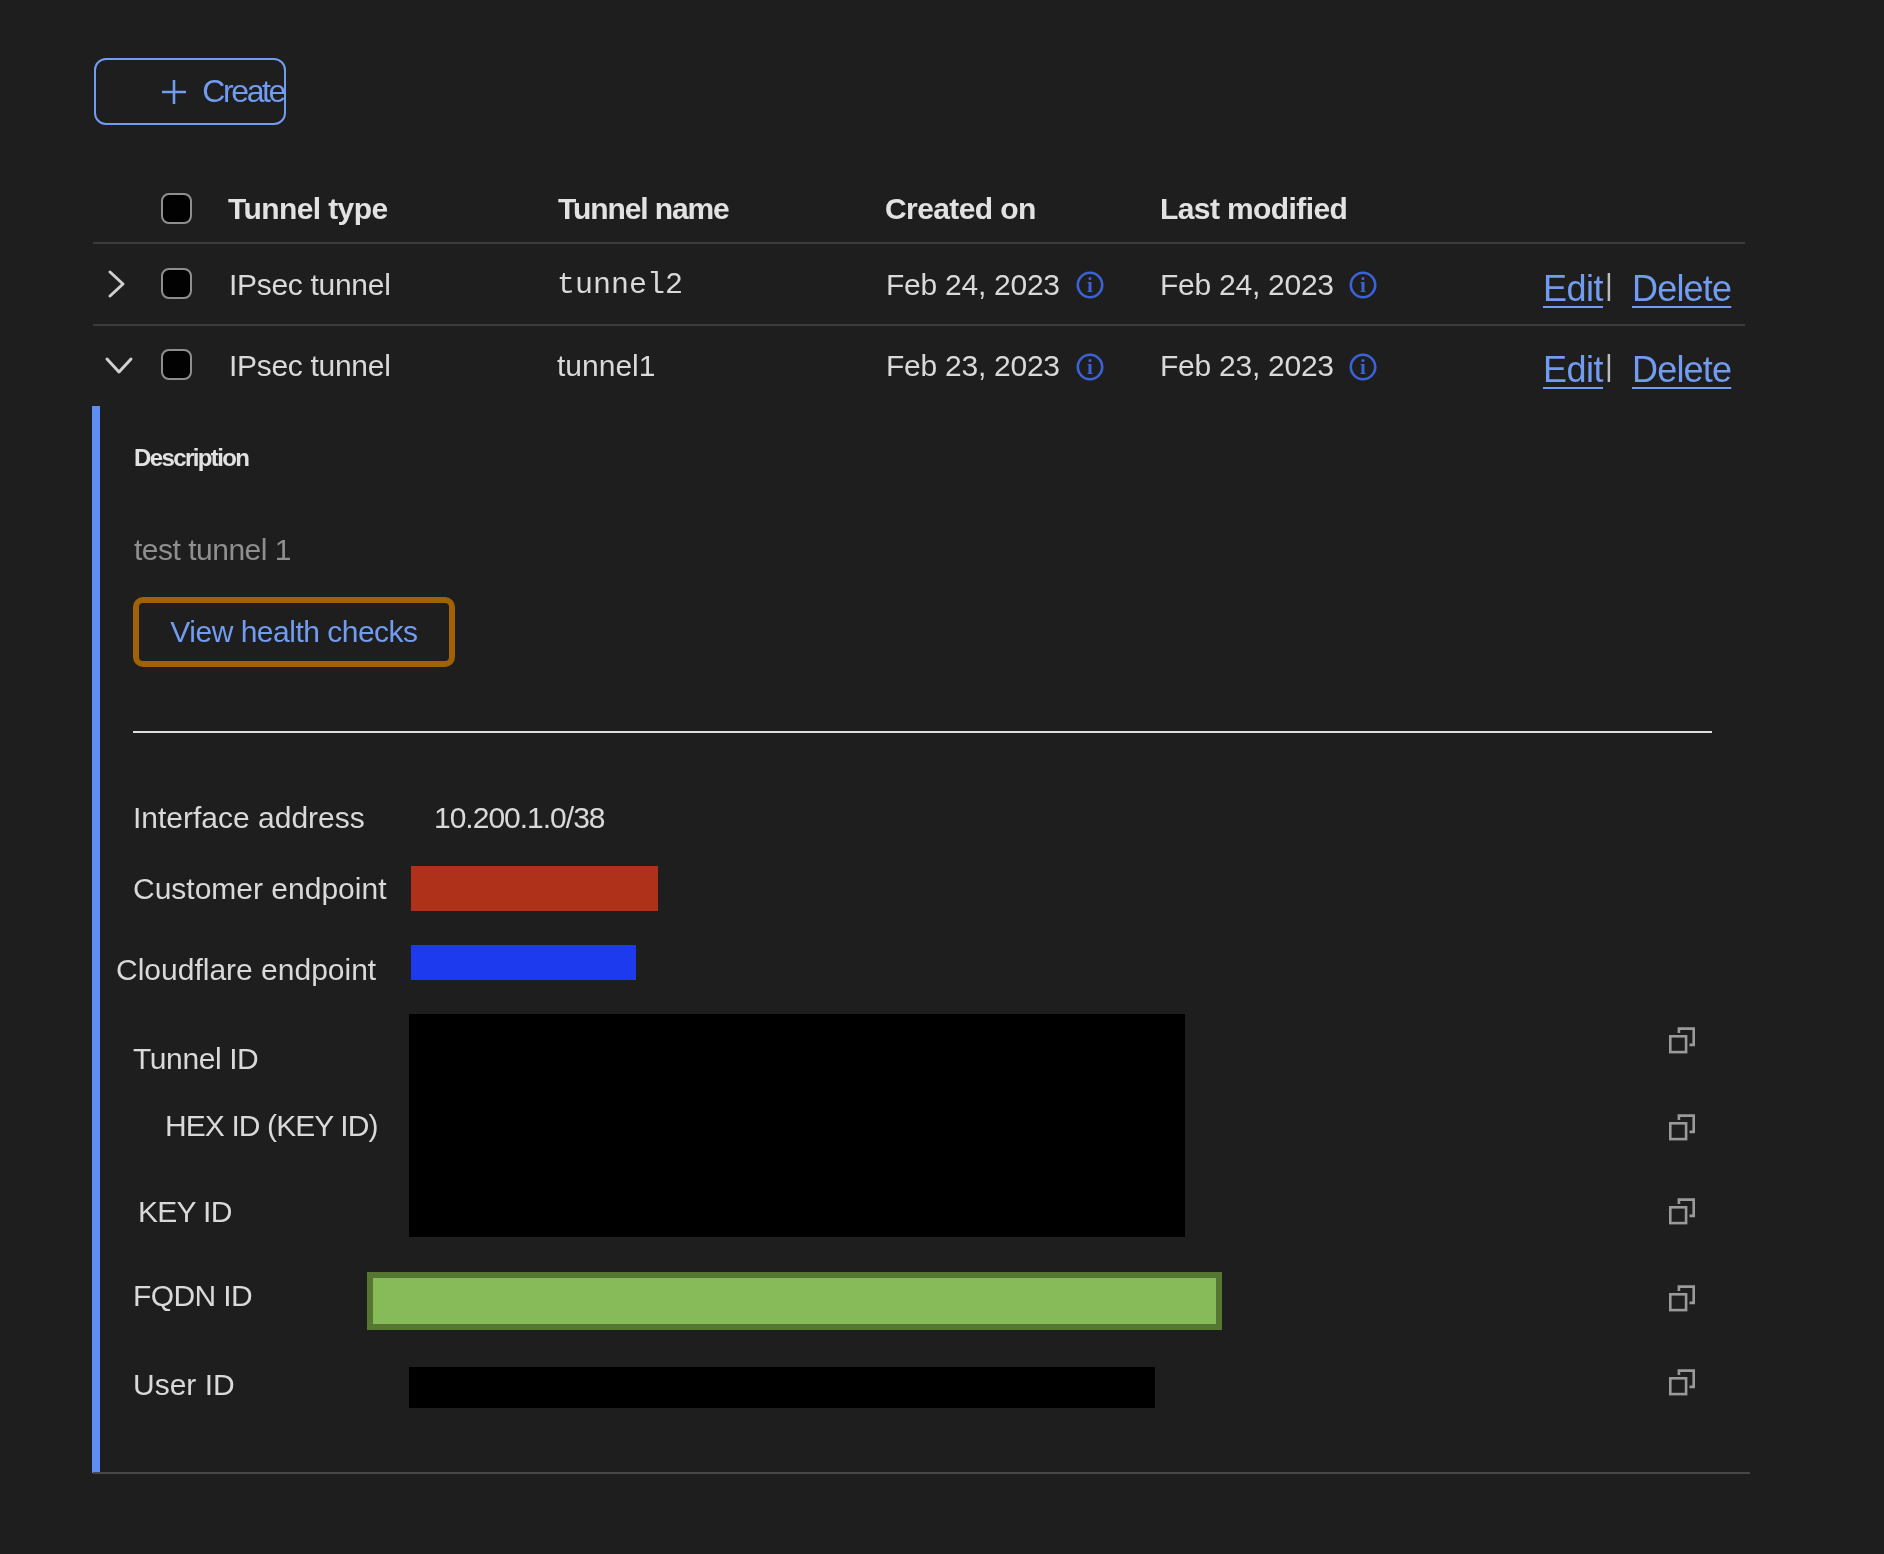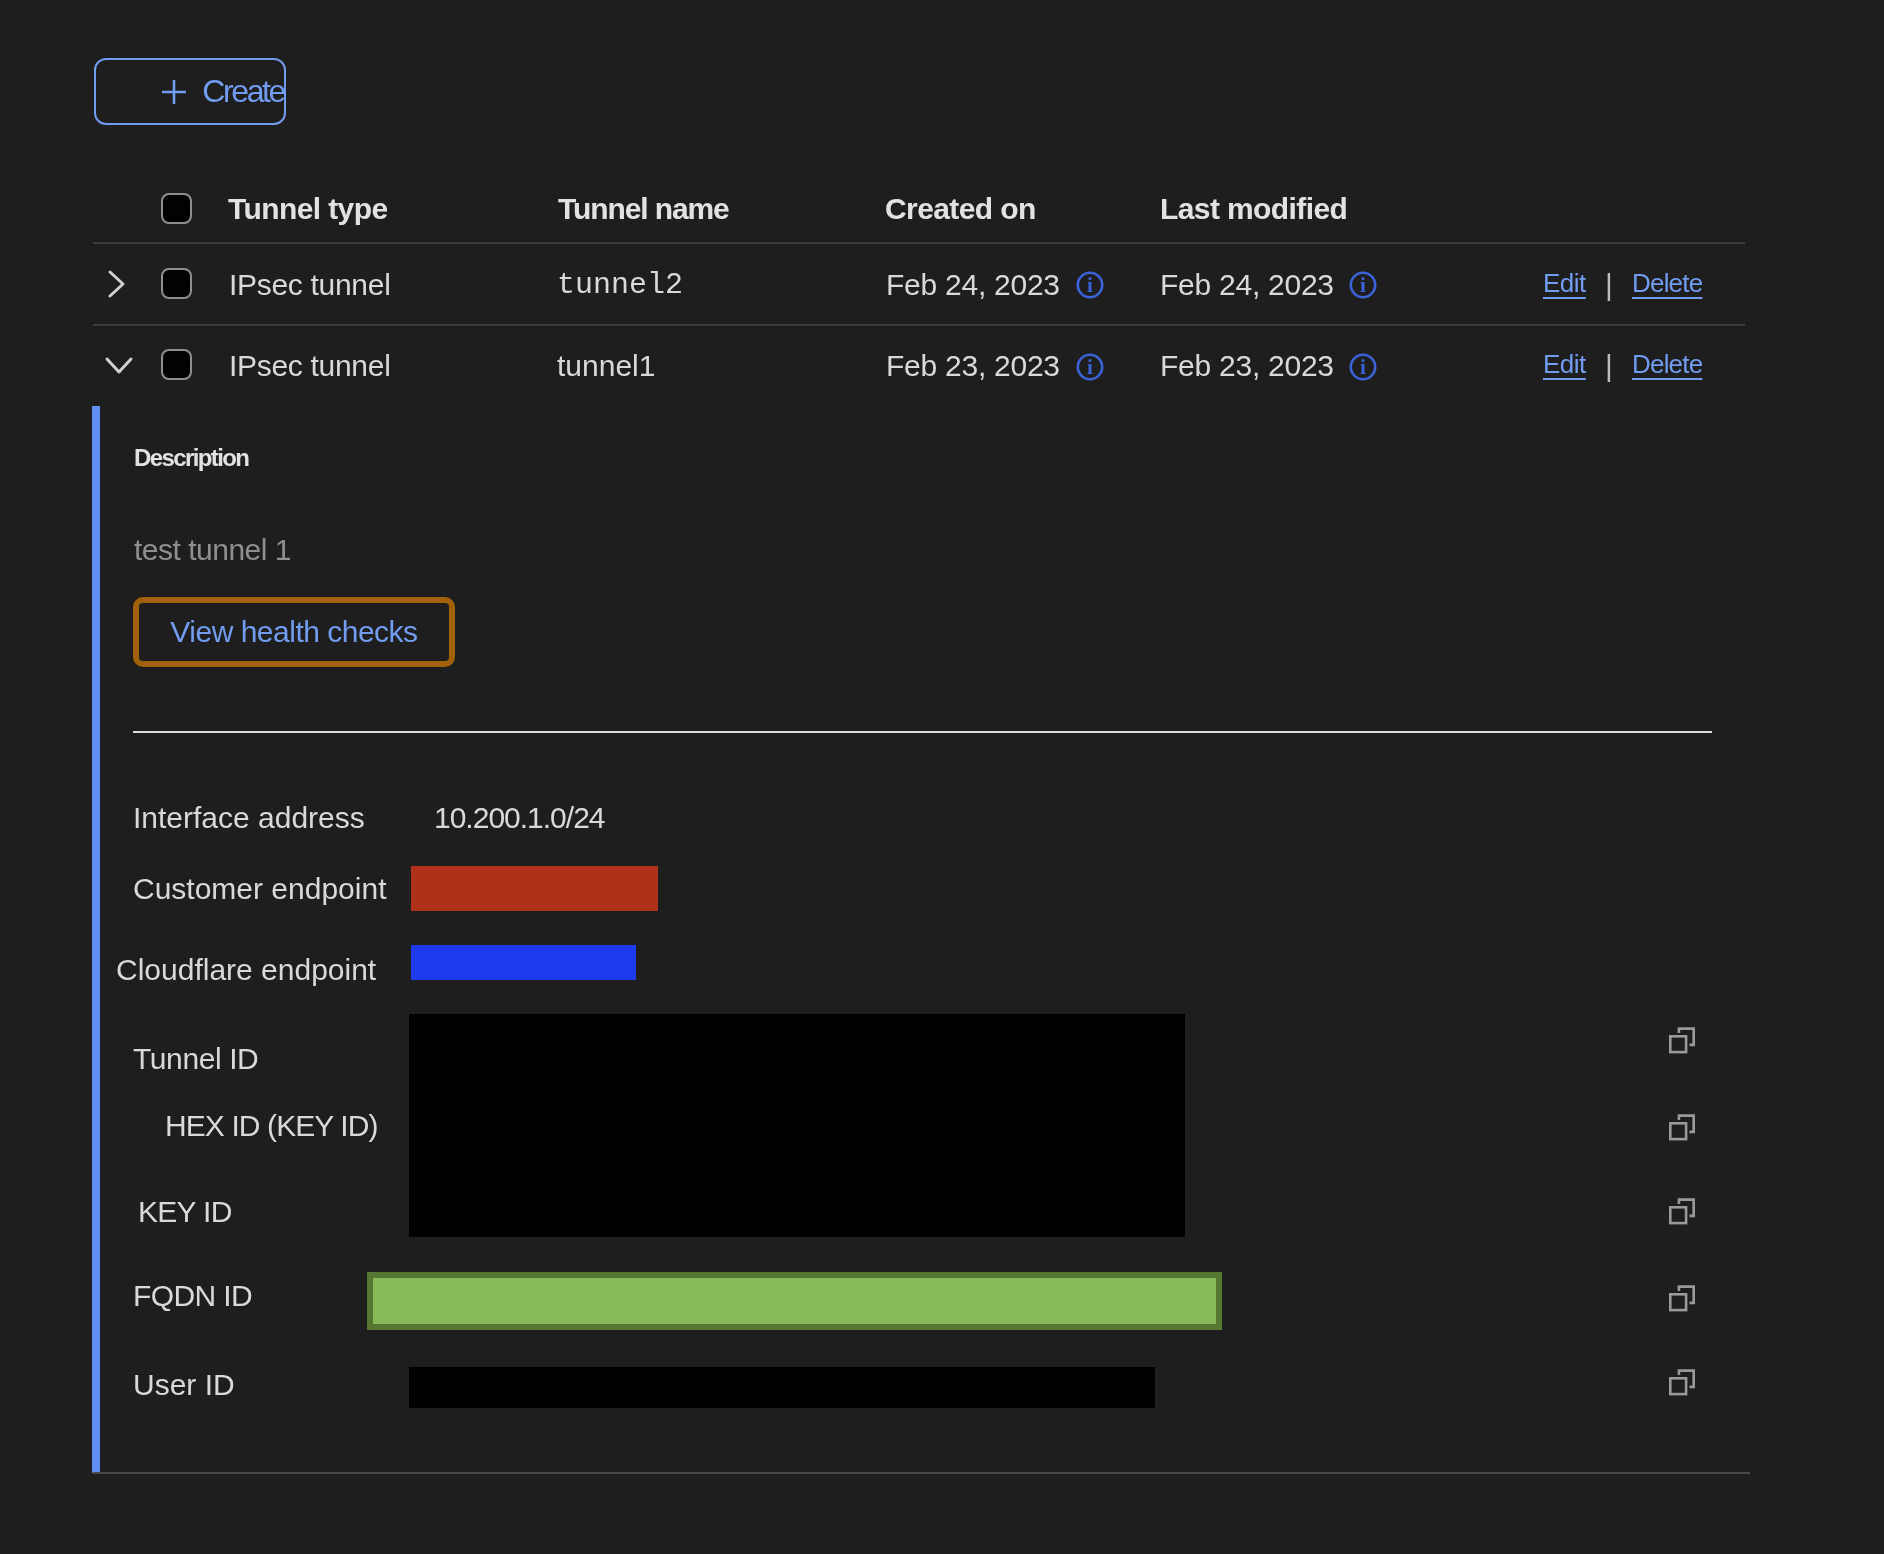--- a/index.html
+++ b/index.html
@@ -7,21 +7,21 @@
     width:1884px;height:1554px;
     background:#1e1e1e;
     font-family:"Liberation Sans", sans-serif;
     position:relative;overflow:hidden;
     -webkit-font-smoothing:antialiased;
   }
   .abs{position:absolute;}
   .txt{color:#d9d9d9;font-size:30px;white-space:nowrap;}
   .bold{font-weight:700;color:#e2e2e2;}
   .blue{color:#719cf0;}
-  .link{color:#719cf0;font-size:26px;text-decoration:underline;text-underline-offset:5px;text-decoration-thickness:2px;}
+  .link{color:#719cf0;font-size:36px;text-decoration:underline;text-underline-offset:5px;text-decoration-thickness:2px;}
   .hline{position:absolute;height:2px;background:#3c3c3c;}
   .cb{position:absolute;width:27px;height:27px;border:2px solid #8f8f8f;border-radius:8px;background:#020202;}
 </style>
 </head>
 <body>
 
 <div class="abs" style="left:94px;top:58px;width:188px;height:63px;border:2px solid #719cf0;border-radius:12px;display:flex;align-items:center;justify-content:flex-end;">
   <svg width="30" height="30" viewBox="0 0 30 30" style="margin-right:13px;">
       <path d="M15 3 V27 M3 15 H27" stroke="#719cf0" stroke-width="2.6" fill="none"></path>
     </svg>
@@ -81,21 +81,21 @@
 <div class="abs txt bold" style="left:134px;top:444px;font-size:24px;letter-spacing:-1.6px;">Description</div>
 <div class="abs txt" style="left:134px;top:533px;color:#8f8f8f;letter-spacing:-0.5px;">test tunnel 1</div>
 
 <div class="abs" style="left:133px;top:597px;width:310px;height:58px;border:6px solid #a16207;border-radius:10px;display:flex;align-items:center;justify-content:center;">
   <span class="blue" style="font-size:30px;letter-spacing:-0.5px;">View health checks</span>
 </div>
 
 <div class="abs" style="left:133px;top:731px;width:1579px;height:2px;background:#dedede;"></div>
 
 <div class="abs txt" style="left:133px;top:801px;">Interface address</div>
-<div class="abs txt" style="left:434px;top:801px;letter-spacing:-1px;">10.200.1.0/24</div>
+<div class="abs txt" style="left:434px;top:801px;letter-spacing:-1px;">10.200.1.0/38</div>
 
 <div class="abs txt" style="left:133px;top:872px;">Customer endpoint</div>
 <div class="abs" style="left:411px;top:866px;width:247px;height:45px;background:#b03119;"></div>
 
 <div class="abs txt" style="left:116px;top:953px;">Cloudflare endpoint</div>
 <div class="abs" style="left:411px;top:945px;width:225px;height:35px;background:#1d3aee;"></div>
 
 <div class="abs txt" style="left:133px;top:1023px;letter-spacing:-0.4px;margin-top:19px;">Tunnel ID</div>
 <div class="abs" style="left:409px;top:1014px;width:776px;height:223px;background:#000;"></div>
 <div class="abs txt" style="left:133px;top:1109px;letter-spacing:-0.9px;margin-left:32px;">HEX ID (KEY ID)</div>

